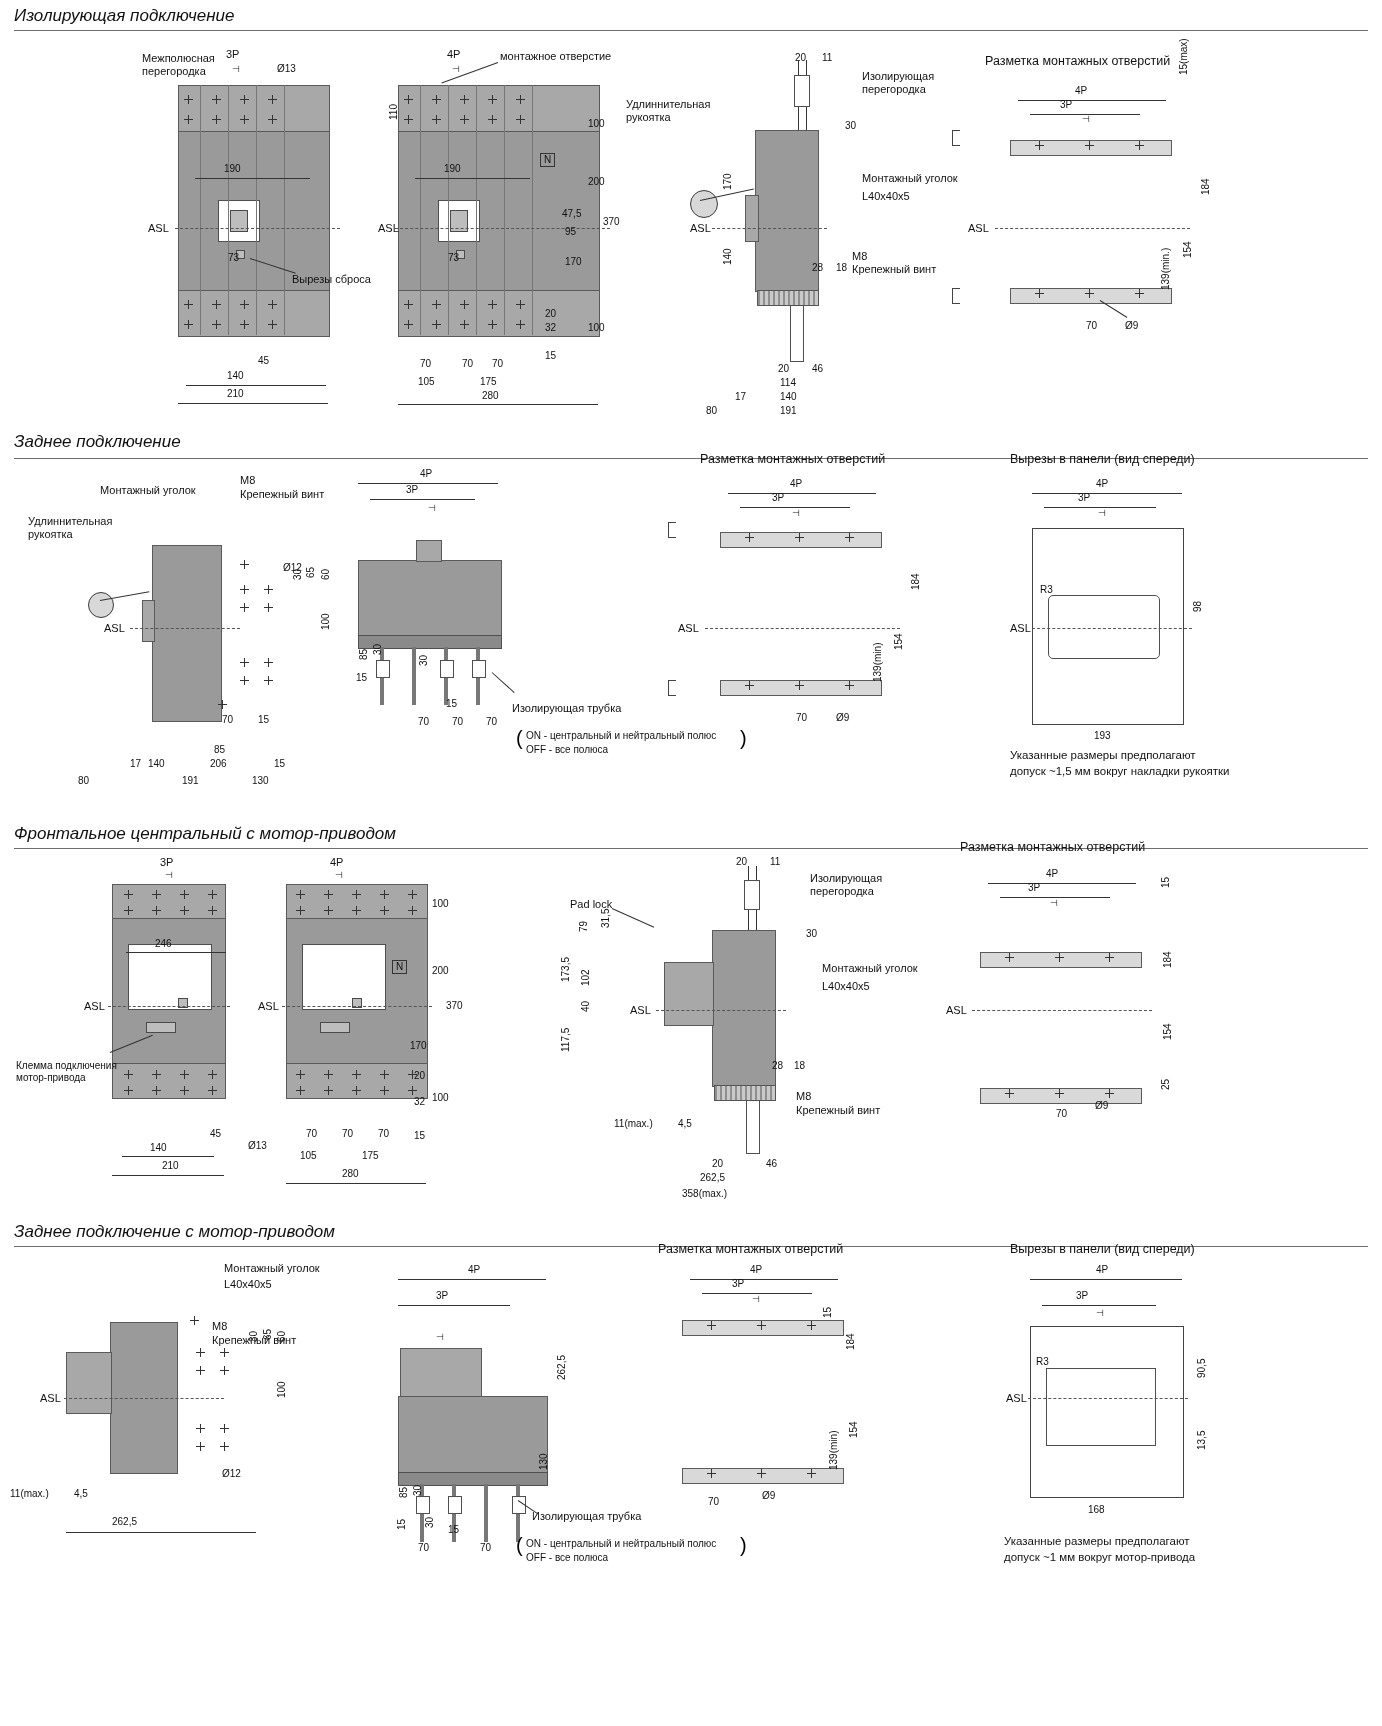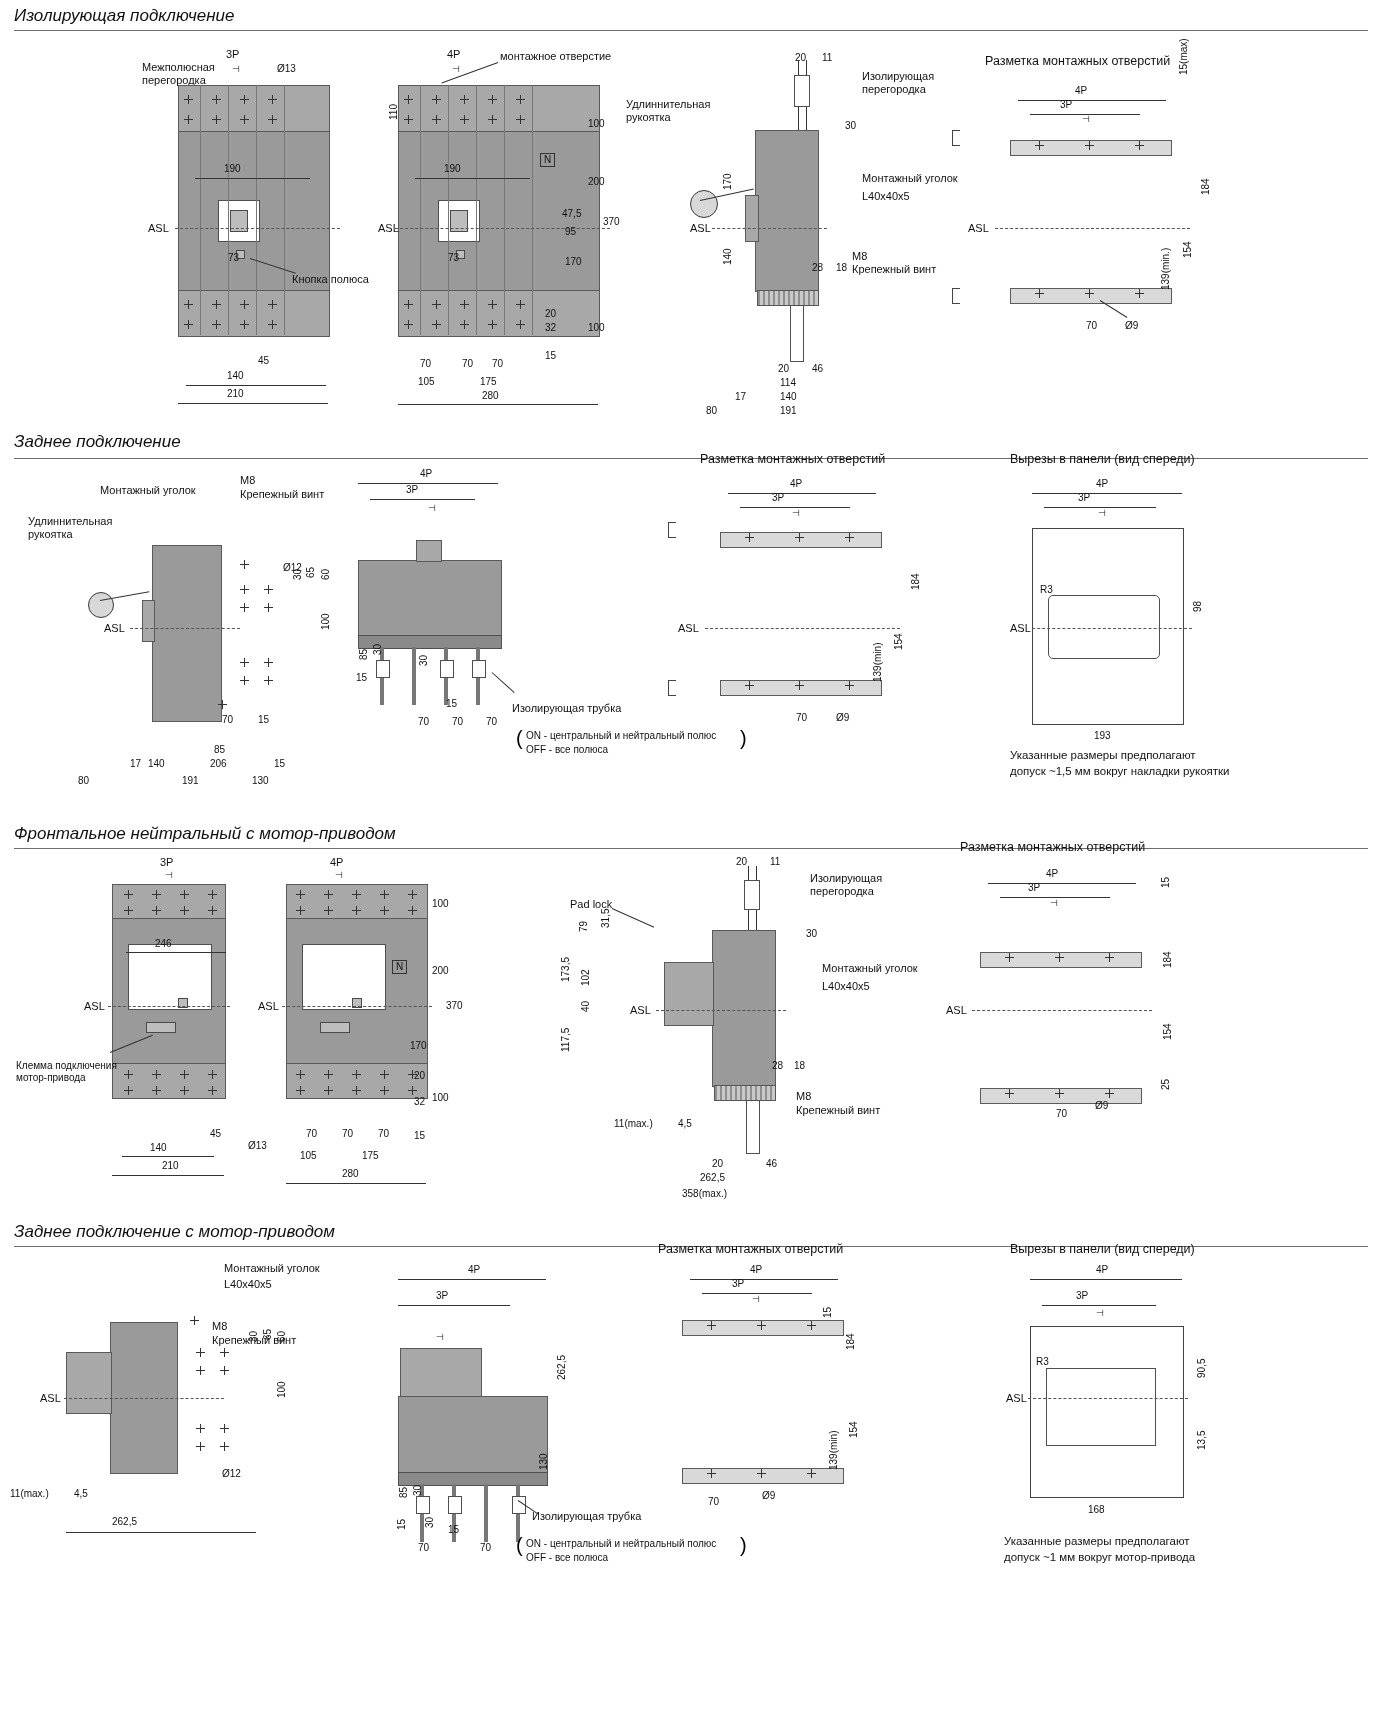--- a/index.html
+++ b/index.html
@@ -36,21 +36,21 @@
   .paren{position:absolute;font-size:11px;}
 </style>
 </head>
 <body>
 
 <div class="sheet">
 
   <div class="sect-title" style="left:14px;top:6px;">Изолирующая подключение</div>
   <div class="rule" style="left:14px;top:30px;width:1354px;"></div>
 
-  <div class="lbl" style="left:142px;top:61px;">Межполюсная<br>перегородка</div>
+  <div class="lbl" style="left:142px;top:52px;">Межполюсная<br>перегородка</div>
   <div class="lbl" style="left:226px;top:48px;">3P</div>
   <div class="dim" style="left:277px;top:63px;">Ø13</div>
   <div class="lbl xs" style="left:232px;top:64px;">⊣</div>
 
   <div class="body-grey" style="left:178px;top:130px;width:150px;height:160px;"></div>
   <div class="body-grey2" style="left:178px;top:85px;width:150px;height:45px;"></div>
   <div class="body-grey2" style="left:178px;top:290px;width:150px;height:45px;"></div>
 
   <div class="white-box" style="left:218px;top:200px;width:40px;height:40px;"></div>
   <div class="tiny-sq" style="left:230px;top:210px;width:16px;height:20px;"></div>
@@ -82,21 +82,21 @@
   <div class="dash-h" style="left:175px;top:228px;width:165px;"></div>
 
   <div class="dim" style="left:224px;top:163px;">190</div>
   <div class="line hline" style="left:195px;top:178px;width:115px;"></div>
   <div class="dim" style="left:228px;top:252px;">73</div>
   <div class="dim" style="left:258px;top:355px;">45</div>
   <div class="dim" style="left:227px;top:370px;">140</div>
   <div class="line hline" style="left:186px;top:385px;width:140px;"></div>
   <div class="dim" style="left:227px;top:388px;">210</div>
   <div class="line hline" style="left:178px;top:403px;width:150px;"></div>
-  <div class="lbl" style="left:292px;top:273px;">Кнопка полюса</div>
+  <div class="lbl" style="left:292px;top:273px;">Вырезы сброса</div>
   <div class="leader" style="left:250px;top:258px;width:48px;transform:rotate(18deg);"></div>
 
   <div class="lbl" style="left:447px;top:48px;">4P</div>
   <div class="lbl xs" style="left:452px;top:64px;">⊣</div>
   <div class="lbl" style="left:500px;top:50px;">монтажное отверстие</div>
   <div class="leader" style="left:498px;top:62px;width:60px;transform:rotate(160deg);"></div>
 
   <div class="body-grey" style="left:398px;top:130px;width:200px;height:160px;"></div>
   <div class="body-grey2" style="left:398px;top:85px;width:200px;height:45px;"></div>
   <div class="body-grey2" style="left:398px;top:290px;width:200px;height:45px;"></div>
@@ -327,21 +327,21 @@
   <div class="lbl xs" style="left:1098px;top:508px;">⊣</div>
   <div class="panel-out" style="left:1032px;top:528px;width:150px;height:195px;"></div>
   <div class="white-box" style="left:1048px;top:595px;width:110px;height:62px;border-radius:5px;"></div>
   <div class="lbl" style="left:1010px;top:622px;">ASL</div>
   <div class="dash-h" style="left:1032px;top:628px;width:160px;"></div>
   <div class="dim" style="left:1040px;top:584px;">R3</div>
   <div class="dim v" style="left:1192px;top:612px;">98</div>
   <div class="dim" style="left:1094px;top:730px;">193</div>
   <div class="note" style="left:1010px;top:748px;">Указанные размеры предполагают<br>допуск ~1,5 мм вокруг накладки рукоятки</div>
 
-  <div class="sect-title" style="left:14px;top:824px;">Фронтальное нейтральный с мотор-приводом</div>
+  <div class="sect-title" style="left:14px;top:824px;">Фронтальное центральный с мотор-приводом</div>
   <div class="rule" style="left:14px;top:848px;width:1354px;"></div>
 
   <div class="lbl" style="left:160px;top:856px;">3P</div>
   <div class="lbl xs" style="left:165px;top:870px;">⊣</div>
   <div class="body-grey2" style="left:112px;top:884px;width:112px;height:34px;"></div>
   <div class="body-grey" style="left:112px;top:918px;width:112px;height:145px;"></div>
   <div class="body-grey2" style="left:112px;top:1063px;width:112px;height:34px;"></div>
   <div class="white-box" style="left:128px;top:944px;width:82px;height:64px;"></div>
   <div class="tiny-sq" style="left:178px;top:998px;width:8px;height:8px;"></div>
   <div class="tiny-sq" style="left:146px;top:1022px;width:28px;height:9px;"></div>

